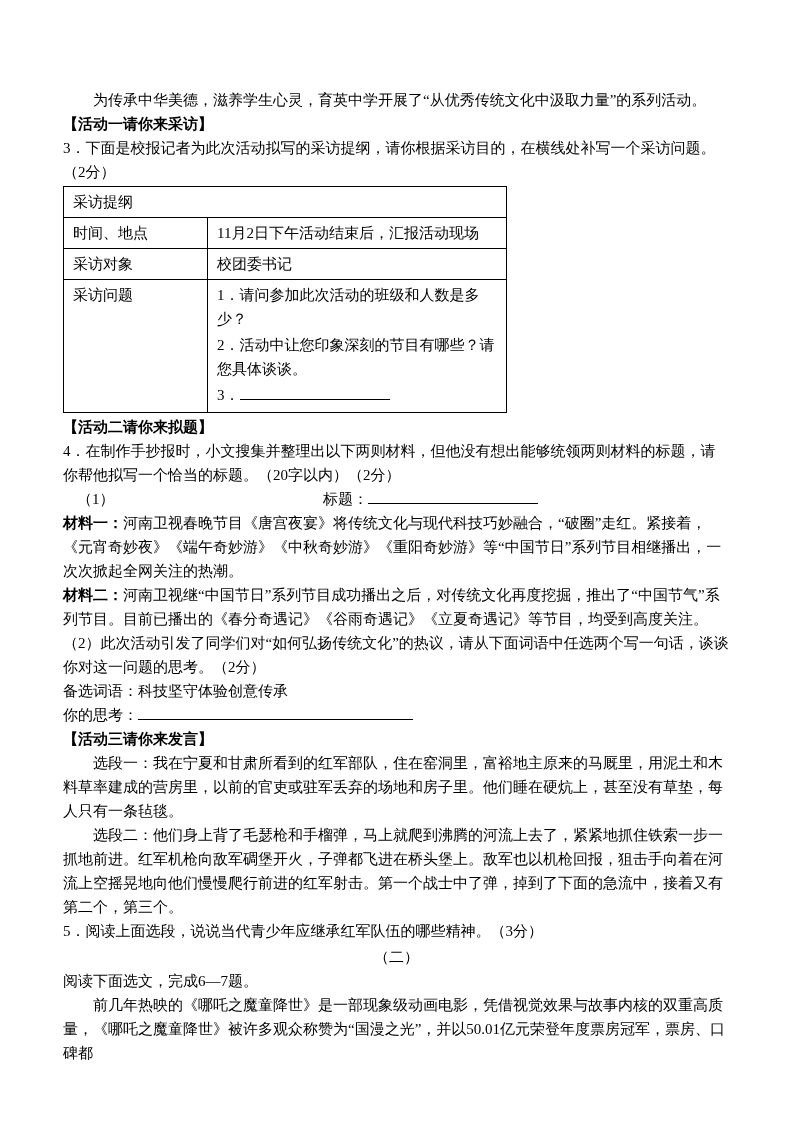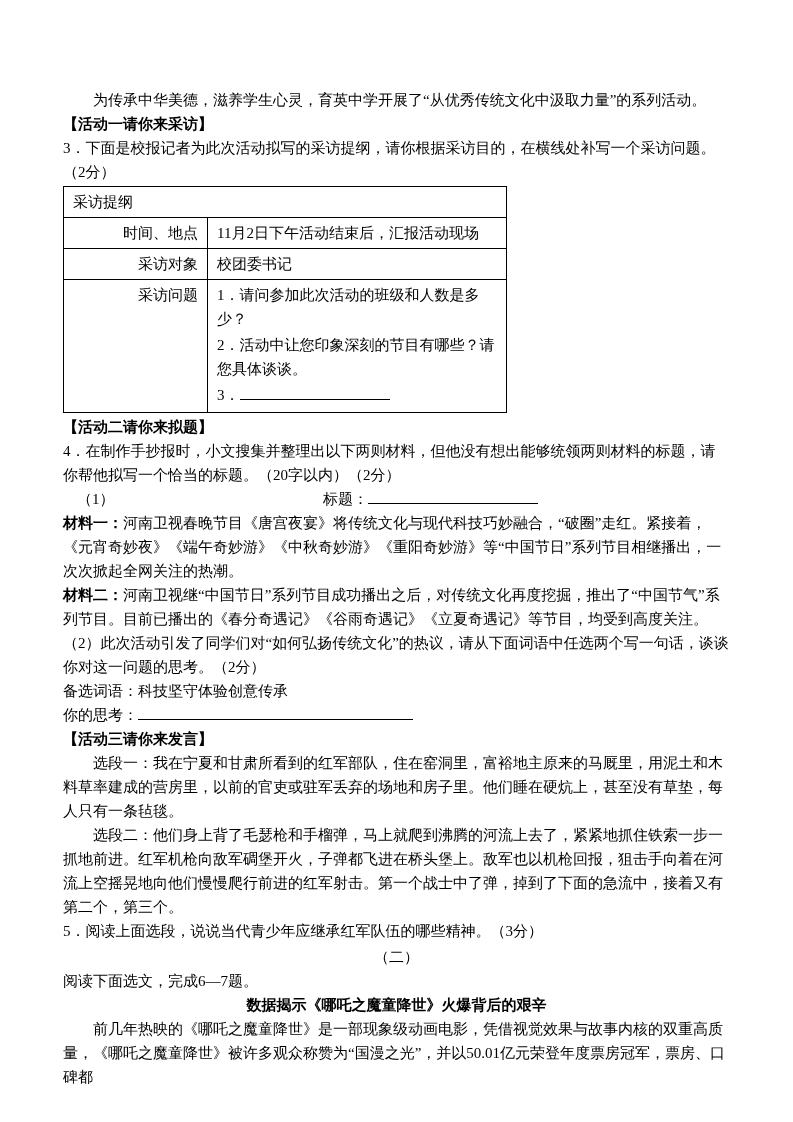--- a/index.html
+++ b/index.html
@@ -24,21 +24,21 @@
     border-collapse:collapse;
     width:444px;
     margin:2px 0 2px 0;
   }
   table.interview td{
     border:1px solid #000;
     padding:3px 9px;
     vertical-align:top;
     line-height:24px;
   }
-  td.label-col{width:125px;text-align:right;}
+  td.label-col{width:125px;}
   .q-line{margin:0 0 2px 0;}
   .row-title{position:relative;height:24px;}
   .sub1{padding-left:14px;}
   .title-group{position:absolute;left:260px;top:0;}
   .section-num{margin-top:2px;}
 </style>
 </head>
 <body>
 
 <div>
@@ -97,17 +97,16 @@
   <p class="indent2"><span>选段一：</span><span>我在宁夏和甘肃所看到的红军部队，住在窑洞里，富裕地主原来的马厩里，用泥土和木料草率建成的营房里，以前的官吏或驻军丢弃的场地和房子里。他们睡在硬炕上，甚至没有草垫，每人只有一条毡毯。</span></p>
 
   <p class="indent2"><span>选段二：</span><span>他们身上背了毛瑟枪和手榴弹，马上就爬到沸腾的河流上去了，紧紧地抓住铁索一步一抓地前进。红军机枪向敌军碉堡开火，子弹都飞进在桥头堡上。敌军也以机枪回报，狙击手向着在河流上空摇晃地向他们慢慢爬行前进的红军射击。第一个战士中了弹，掉到了下面的急流中，接着又有第二个，第三个。</span></p>
 
   <p>5．阅读上面选段，说说当代青少年应继承红军队伍的哪些精神。（3分）</p>
 
   <p class="center section-num">（二）</p>
 
   <p>阅读下面选文，完成6—7题。</p>
 
-  <p class="center bold">数据揭示《哪吒之魔童降世》火爆背后的艰辛</p>
 
   <p class="indent2">前几年热映的《哪吒之魔童降世》是一部现象级动画电影，凭借视觉效果与故事内核的双重高质量，《哪吒之魔童降世》被许多观众称赞为“国漫之光”，并以50.01亿元荣登年度票房冠军，票房、口碑都</p>
 
 </div>
 
 </body></html>

